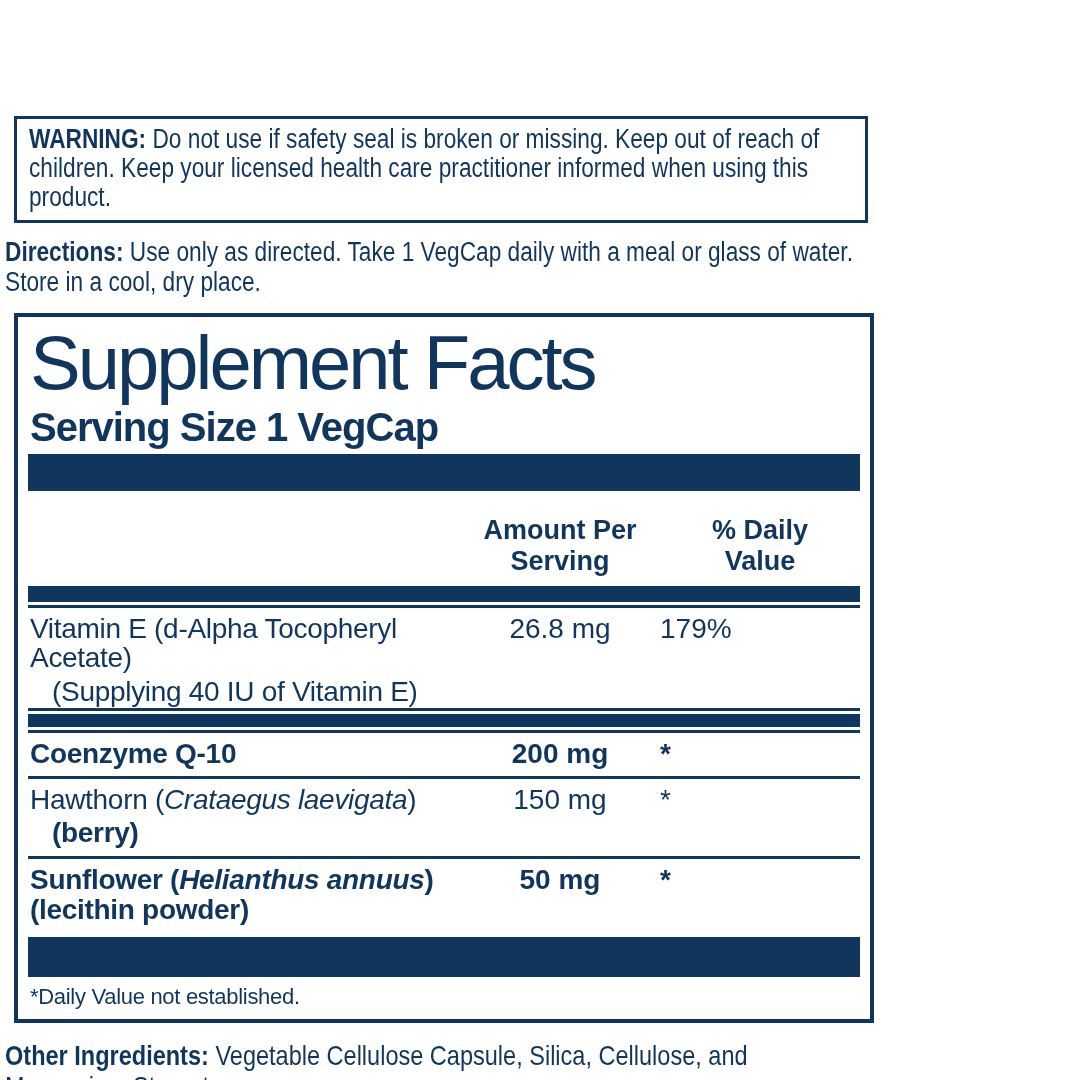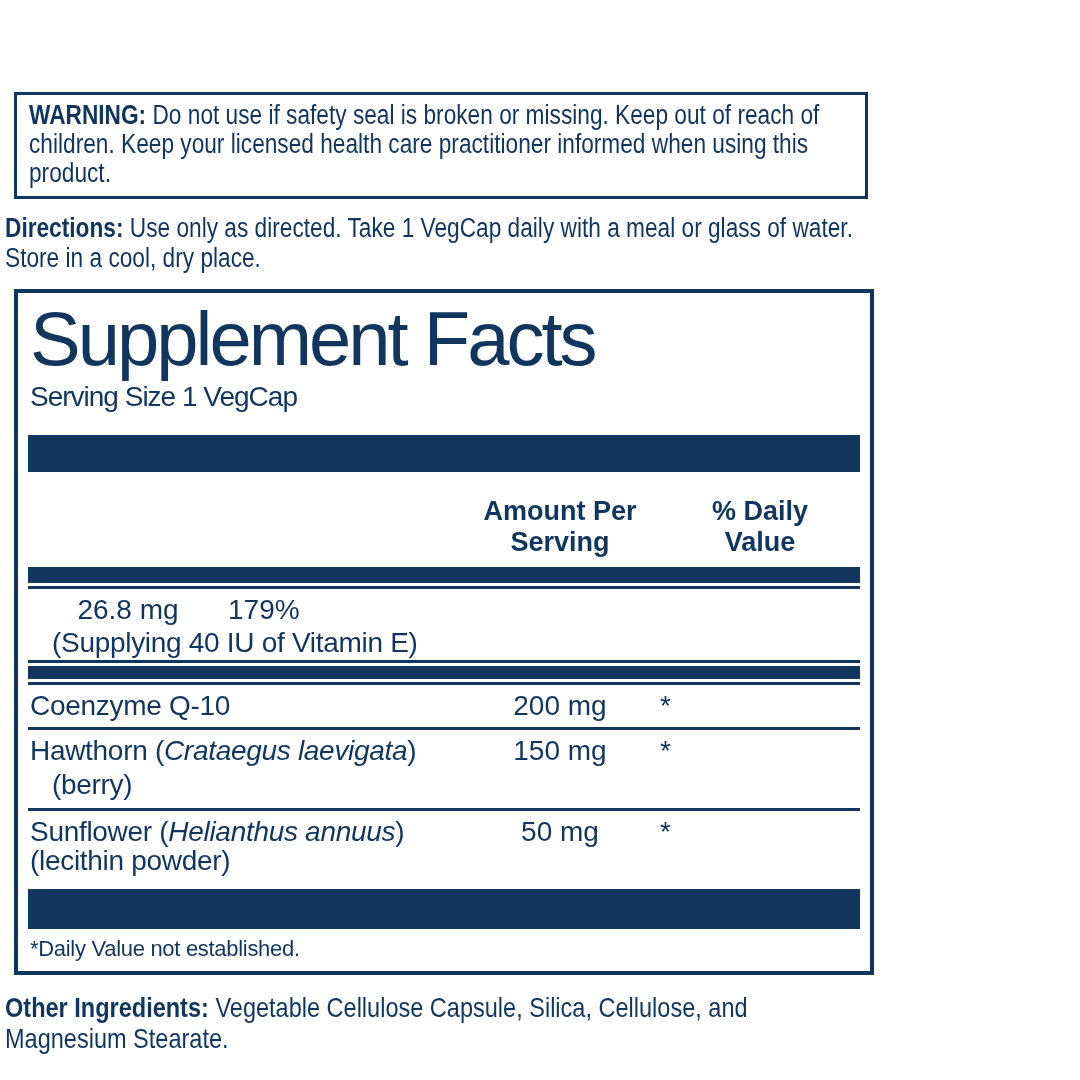--- a/index.html
+++ b/index.html
@@ -3,21 +3,21 @@
 <meta charset="utf-8">
 <style>
   :root { --navy:#11365E; --white:#FFFFFF; }
   * { margin:0; padding:0; box-sizing:border-box; }
   html,body { background:#fff; }
   body {
     width:1080px; height:1080px; overflow:hidden;
     font-family:"Liberation Sans", sans-serif;
     color:var(--navy);
   }
-  .page { width:888px; height:1080px; background:var(--white); padding-top:92px; }
+  .page { width:888px; height:1080px; background:var(--white); padding-top:116px; }
 
   
   .condense { transform:scaleX(0.84); transform-origin:0 0; width:119%; }
 
   
   .warning-box {
     margin:0 20px 0 14px;
     border:3px solid var(--navy);
     padding:6px 12px 8px 12px;
   }
@@ -32,41 +32,41 @@
   .panel {
     margin:16px 14px 0 14px;
     border:4px solid var(--navy);
     padding:0 10px 0 10px;
   }
   .panel-title {
     font-size:76px; font-weight:normal; letter-spacing:-3px;
     line-height:1.0; padding:8px 0 0 2px;
   }
   .serving-size {
-    font-size:28px; font-weight:normal; letter-spacing:-1px;
-    line-height:1.0; margin:6px 0 24px 2px;
+    font-size:40px; font-weight:bold; letter-spacing:-1px;
+    line-height:1.0; margin:6px 0 7px 2px;
   }
   .bar { background:var(--navy); width:100%; }
   .bar-thick-top { height:37px; }
   .bar-med { height:16px; }
   .bar-med2 { height:13px; }
   .bar-thick-bottom { height:40px; margin-top:6px; }
   .hairline { height:3px; background:var(--navy); } .mt3{margin-top:3px;}
 
   .hdr-row { display:flex; align-items:center; padding:8px 0 10px 0;margin-top:16px; }
   .hdr-spacer { flex:1; }
   .hdr-col { width:200px; text-align:center; font-size:27px; font-weight:bold; line-height:1.13; }
 
   .row { display:flex; align-items:flex-start; padding-top:6px; font-size:28px; line-height:1.05; }
   .row .name { flex:1; padding-left:2px; letter-spacing:-0.3px; }
   .row .amt { width:200px; text-align:center; }
   .row .dv  { width:200px; text-align:left; }
   .it { font-style:italic; }
   .detail { font-size:28px; line-height:1.05; padding-left:24px; margin:4px 0 2px 0; letter-spacing:-0.3px; }
-  .pad-b { padding-bottom:7px; }
+  .pad-b { padding-bottom:7px;font-weight:bold; }
 
   .footnote { font-size:22px; letter-spacing:-0.3px; margin:7px 0 9px 2px; }
 
   
   .other { margin:18px 20px 0 5px; }
   .other .txt { font-size:28px; line-height:1.1; }
 </style>
 </head>
 <body>
 
@@ -96,20 +96,21 @@
         <div>% Daily</div>
         <div>Value</div>
       </div>
     </div>
 
     <div class="bar bar-med"></div>
     <div class="hairline mt3"></div>
 
     <div>
       <div class="row">
+        <div class="name"><span>Vitamin E (d-Alpha Tocopheryl Acetate)</span><span class="it"></span><span></span></div>
         <div class="amt">26.8 mg</div>
         <div class="dv">179%</div>
       </div>
       <div class="detail">(Supplying 40 IU of Vitamin E)</div>
     </div>
     <div class="hairline"></div>
     <div class="bar bar-med2 mt3"></div>
     <div class="hairline mt3"></div>
 
     <div>

